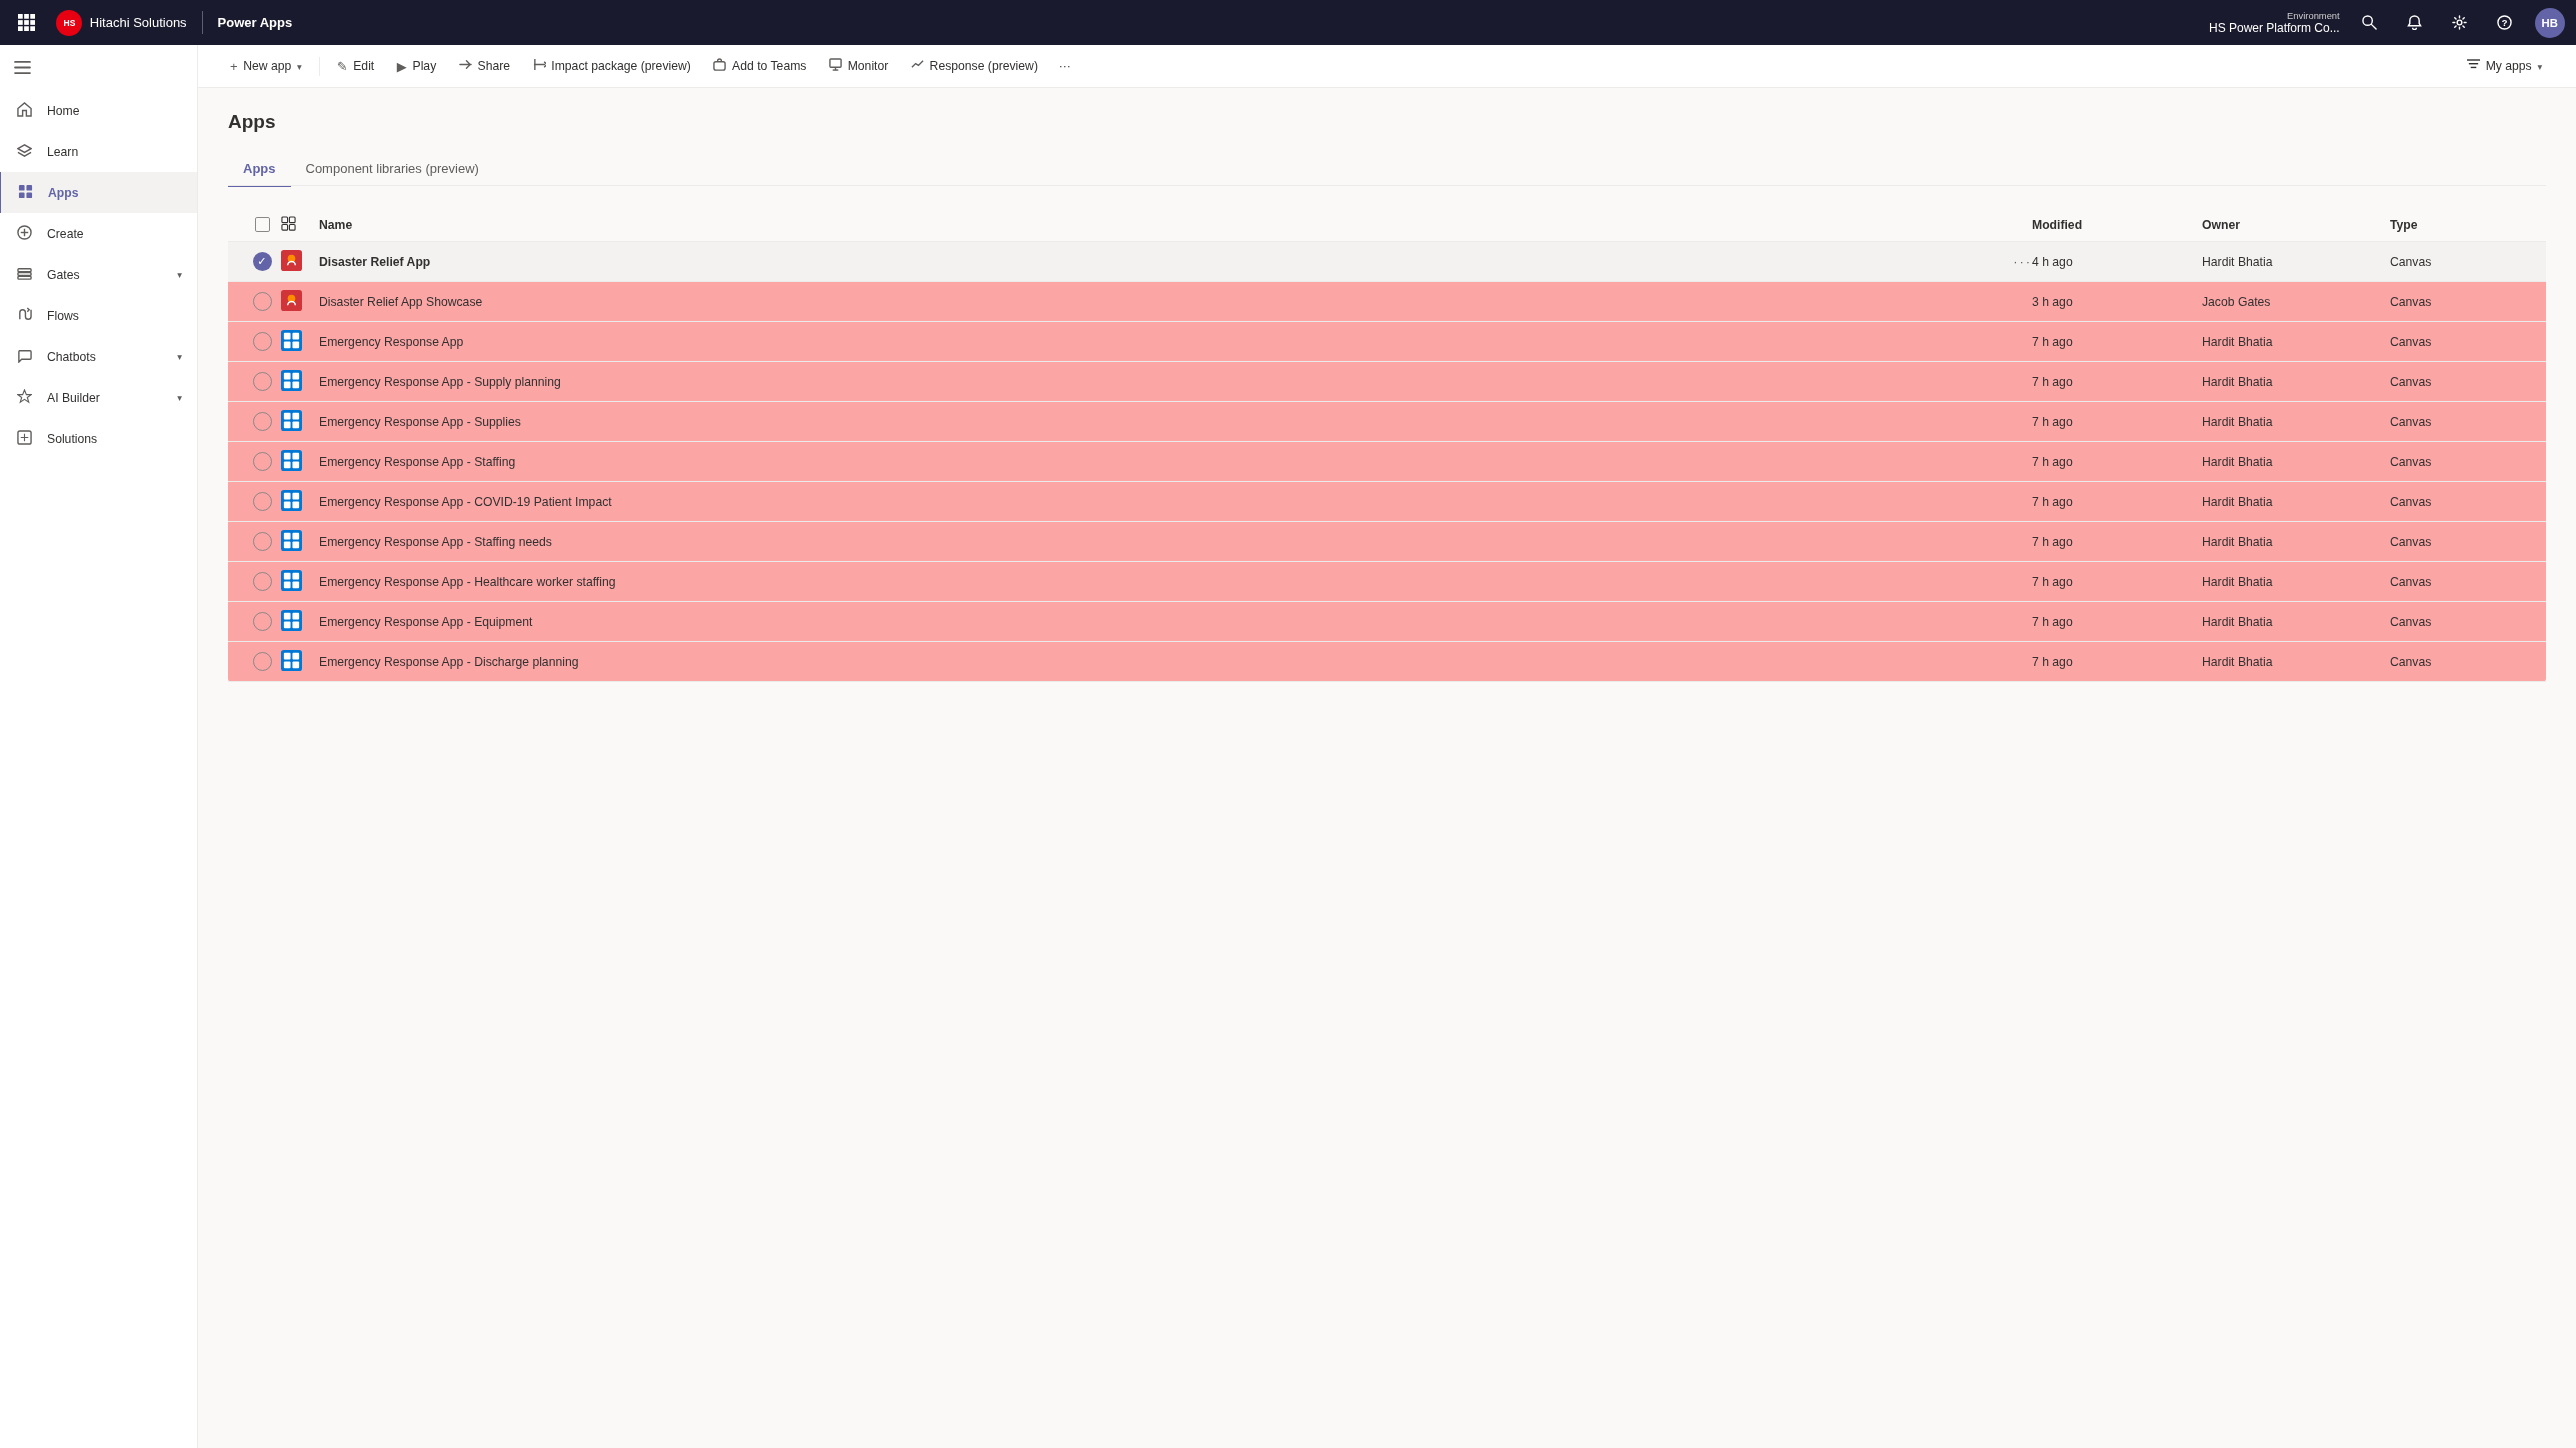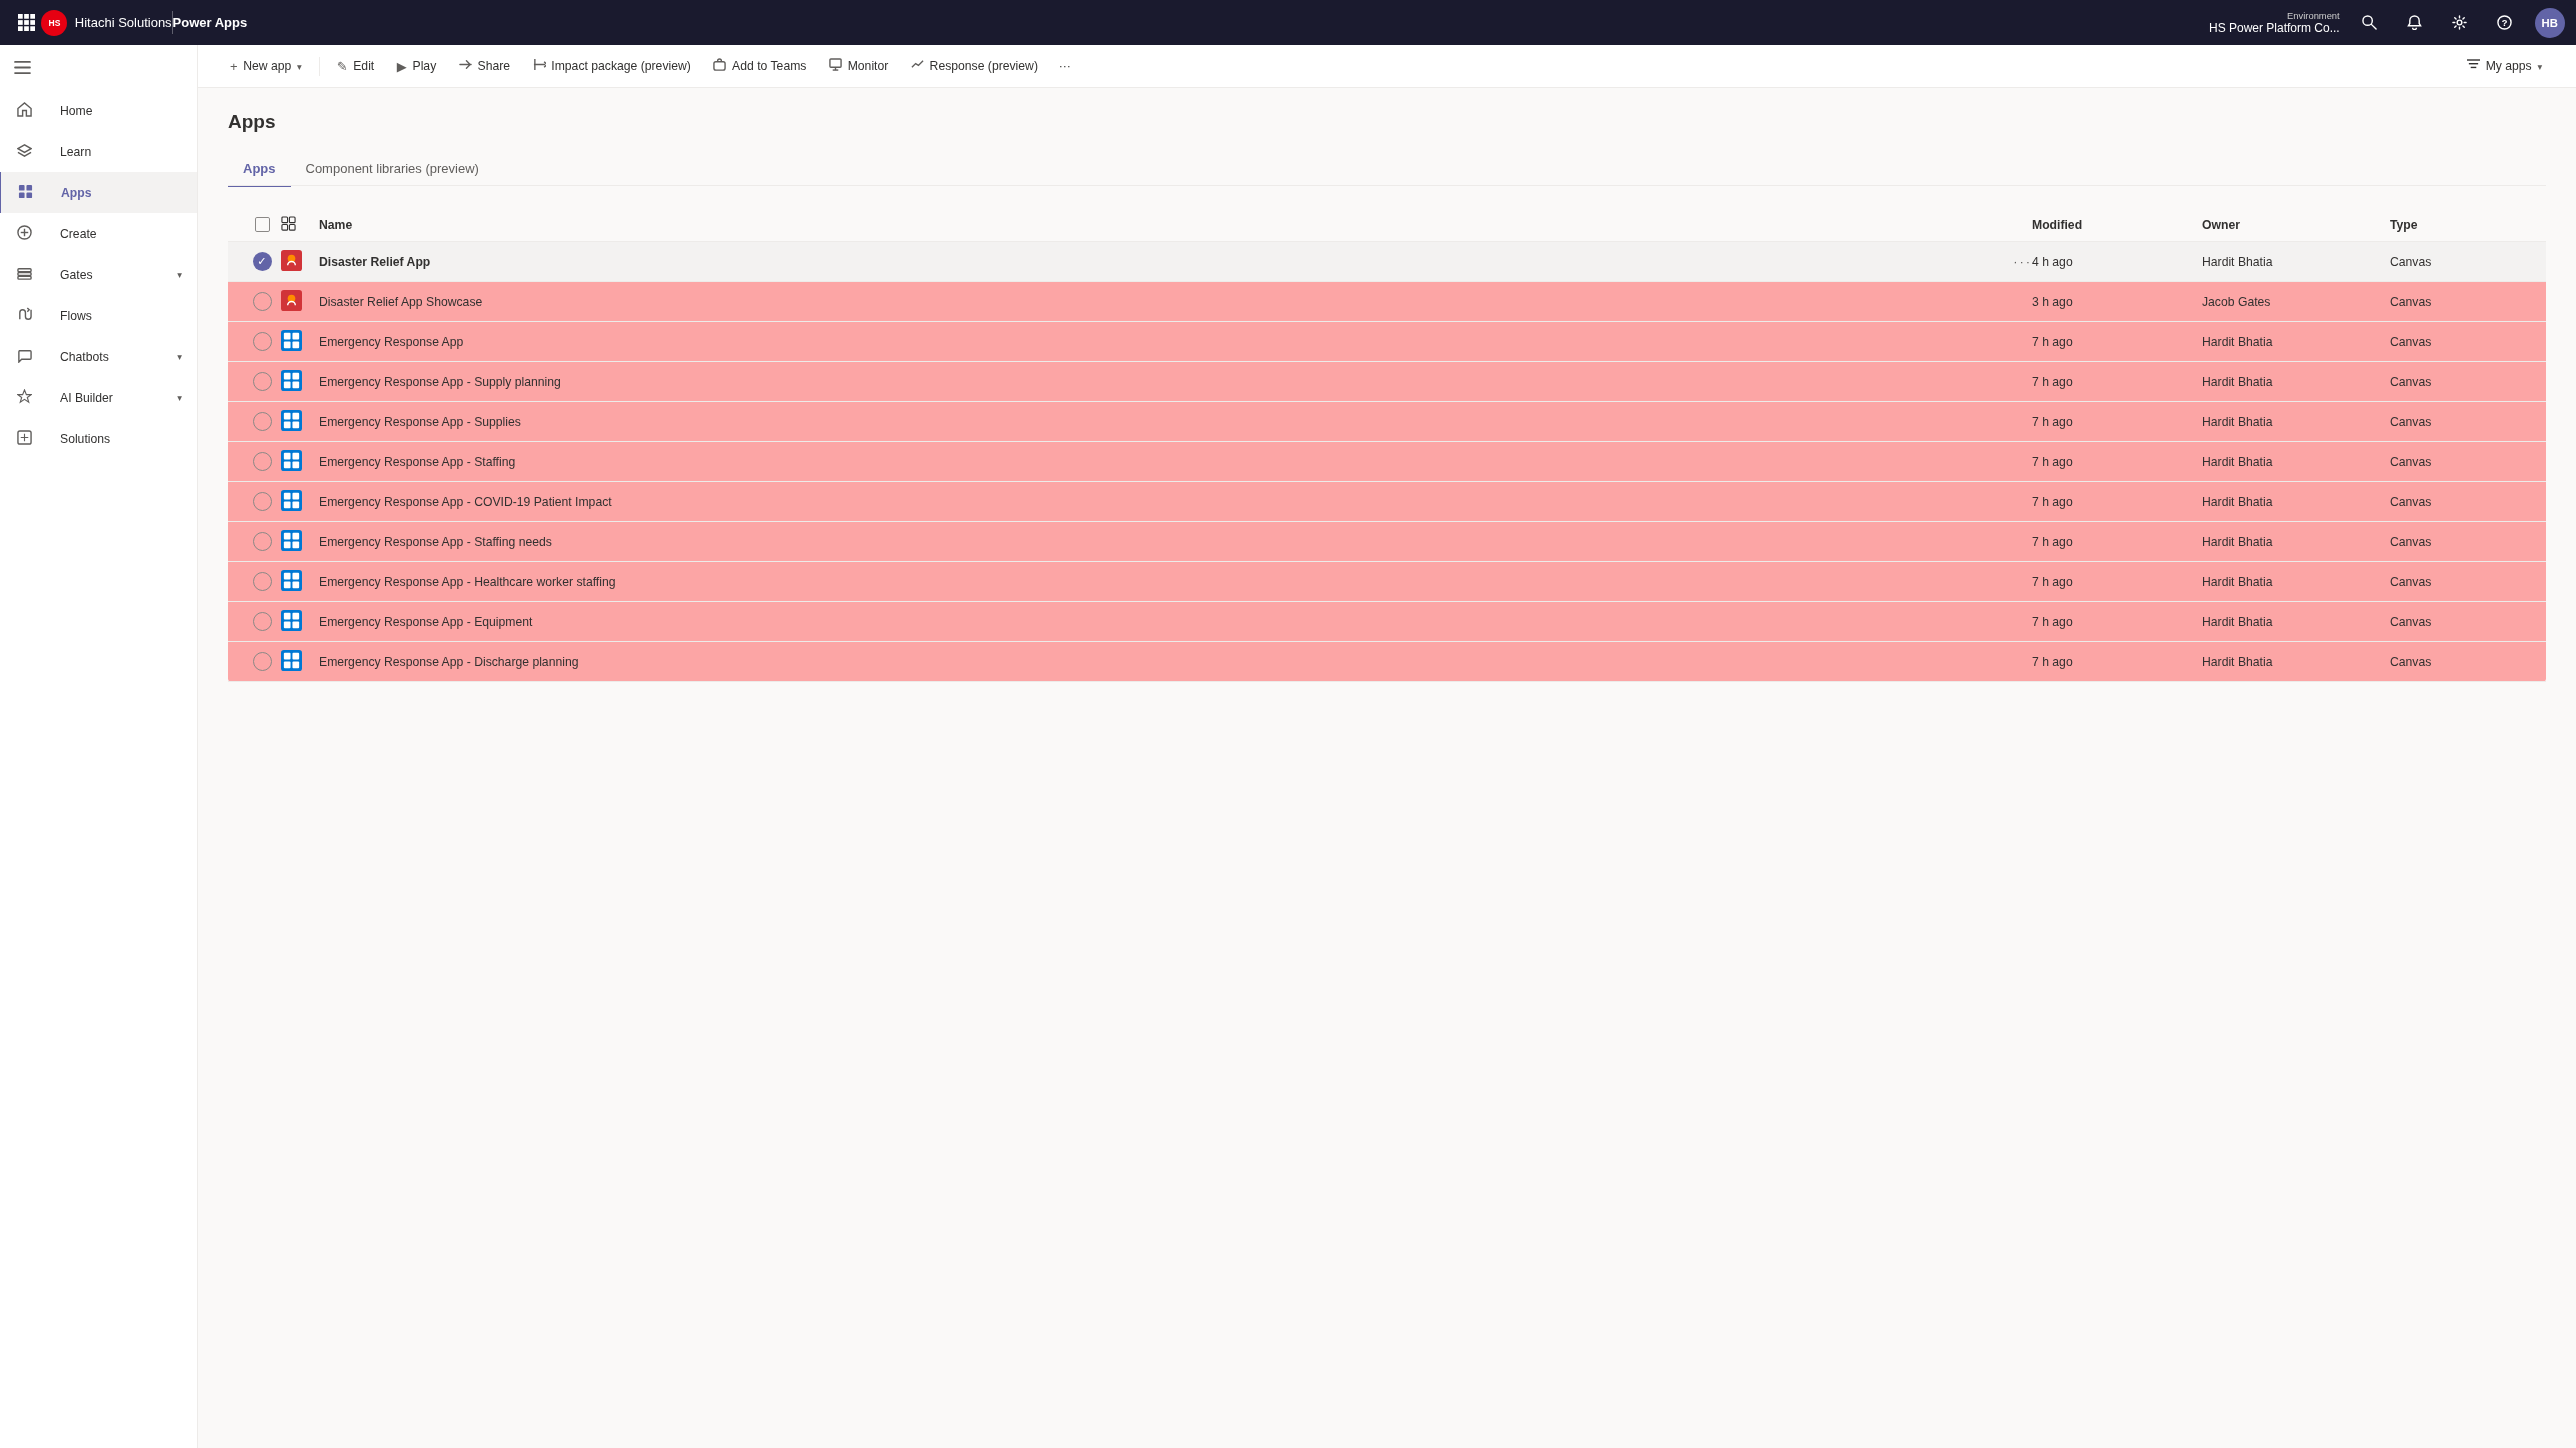--- a/index.html
+++ b/index.html
@@ -1,40 +1,40 @@
 <!DOCTYPE html>
 <html style="font-size:15px"><head>
   <meta charset="utf-8">
   <style>
     * { box-sizing: border-box; margin: 0; padding: 0; }
     body { font-family: 'Segoe UI', sans-serif; font-size: 13px; color: #323130; background: #fff; display: flex; flex-direction: column; height: 100vh; overflow: hidden; }
 
     
-    .topbar { display: flex; align-items: center; background: #1a1a2e; color: #fff; height: 45px; padding: 0 11.3px; flex-shrink: 0; }
+    .topbar { display: flex; align-items: center; background: #1a1a2e; color: #fff; height: 45px; padding: 0 11.3px; gap: 15px; flex-shrink: 0; }
     .topbar-waffle { width: 30px; height: 30px; display: flex; align-items: center; justify-content: center; cursor: pointer; color: #fff; font-size: 17px; }
     .topbar-brand { display: flex; align-items: center; gap: 7.5px; }
     .topbar-logo { width: 26px; height: 26px; background: #e60012; border-radius: 50%; display: flex; align-items: center; justify-content: center; color: white; font-size: 11.3px; font-weight: bold; }
     .topbar-company { color: #fff; font-size: 13px; font-weight: 500; }
     .topbar-divider { width: 0.9px; height: 22.6px; background: rgba(255,255,255,0.3); }
     .topbar-appname { color: #fff; font-size: 13px; font-weight: 600; }
     .topbar-right { margin-left: auto; display: flex; align-items: center; gap: 15px; }
     .topbar-env { display: flex; flex-direction: column; align-items: flex-end; cursor: pointer; }
     .topbar-env-label { font-size: 9.4px; color: #ccc; }
     .topbar-env-name { font-size: 12px; color: #fff; }
     .topbar-icon { color: #fff; font-size: 15px; cursor: pointer; width: 30px; height: 30px; display: flex; align-items: center; justify-content: center; border-radius: 3.8px; }
     .topbar-avatar { width: 30px; height: 30px; border-radius: 50%; background: #6264a7; display: flex; align-items: center; justify-content: center; color: #fff; font-size: 11.3px; font-weight: 600; cursor: pointer; overflow: hidden; }
 
     
     .layout { display: flex; flex: 1; overflow: hidden; }
 
     
     .sidebar { width: 198px; background: #fff; border-right: 0.9px solid #edebe9; display: flex; flex-direction: column; flex-shrink: 0; overflow-y: auto; }
     .sidebar-toggle { width: 45px; height: 45px; display: flex; align-items: center; justify-content: center; cursor: pointer; color: #605e5c; font-size: 17px; flex-shrink: 0; }
     .sidebar-nav { flex: 1; }
-    .nav-item { display: flex; align-items: center; gap: 26px; padding: 0 15px; height: 41px; cursor: pointer; color: #323130; text-decoration: none; position: relative; }
+    .nav-item { display: flex; align-items: center; gap: 13px; padding: 0 15px; height: 41px; cursor: pointer; color: #323130; text-decoration: none; position: relative; }
     .nav-item.active { background: #f3f2f1; border-left: 1.9px solid #6264a7; color: #6264a7; }
     .nav-item.active .nav-label { color: #6264a7; font-weight: 600; }
     .nav-icon { font-size: 15px; color: #605e5c; width: 19px; text-align: center; }
     .nav-item.active .nav-icon { color: #6264a7; }
     .nav-label { font-size: 12.2px; }
     .nav-chevron { margin-left: auto; font-size: 9.4px; color: #605e5c; }
 
     
     .toolbar { display: flex; align-items: center; gap: 3.8px; padding: 7.5px 22.6px; border-bottom: 0.9px solid #edebe9; background: #fff; flex-shrink: 0; }
     .toolbar-btn { display: flex; align-items: center; gap: 5.7px; padding: 5.7px 9.4px; cursor: pointer; border-radius: 3.8px; color: #323130; font-size: 12.2px; background: none; border: none; }

